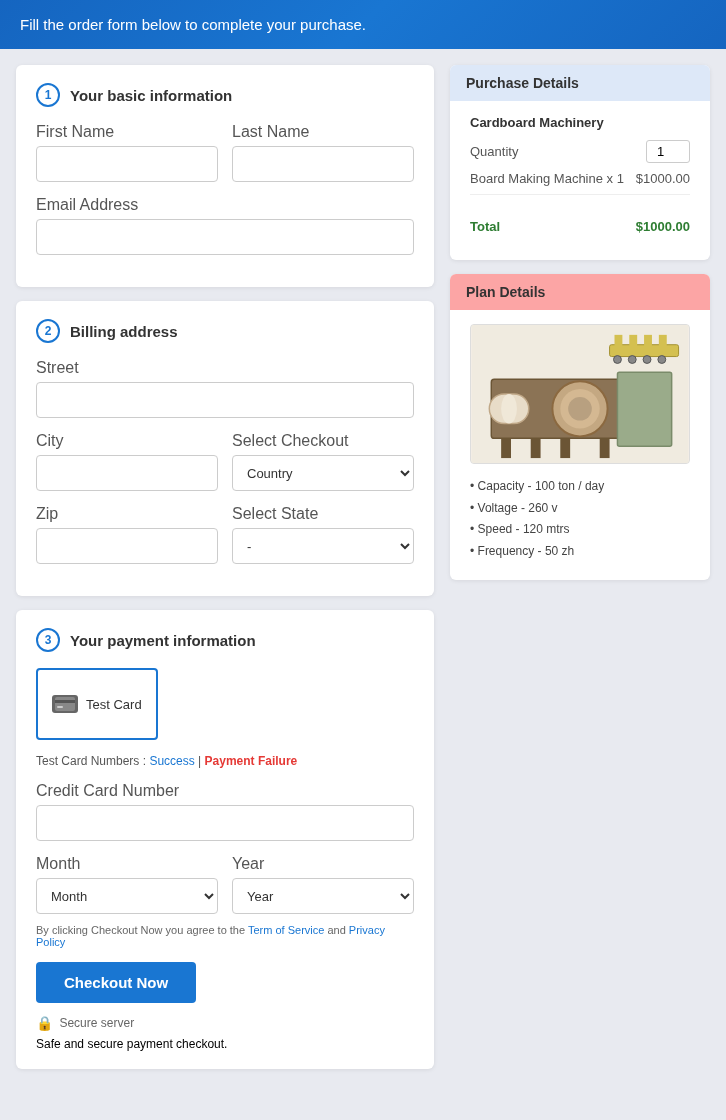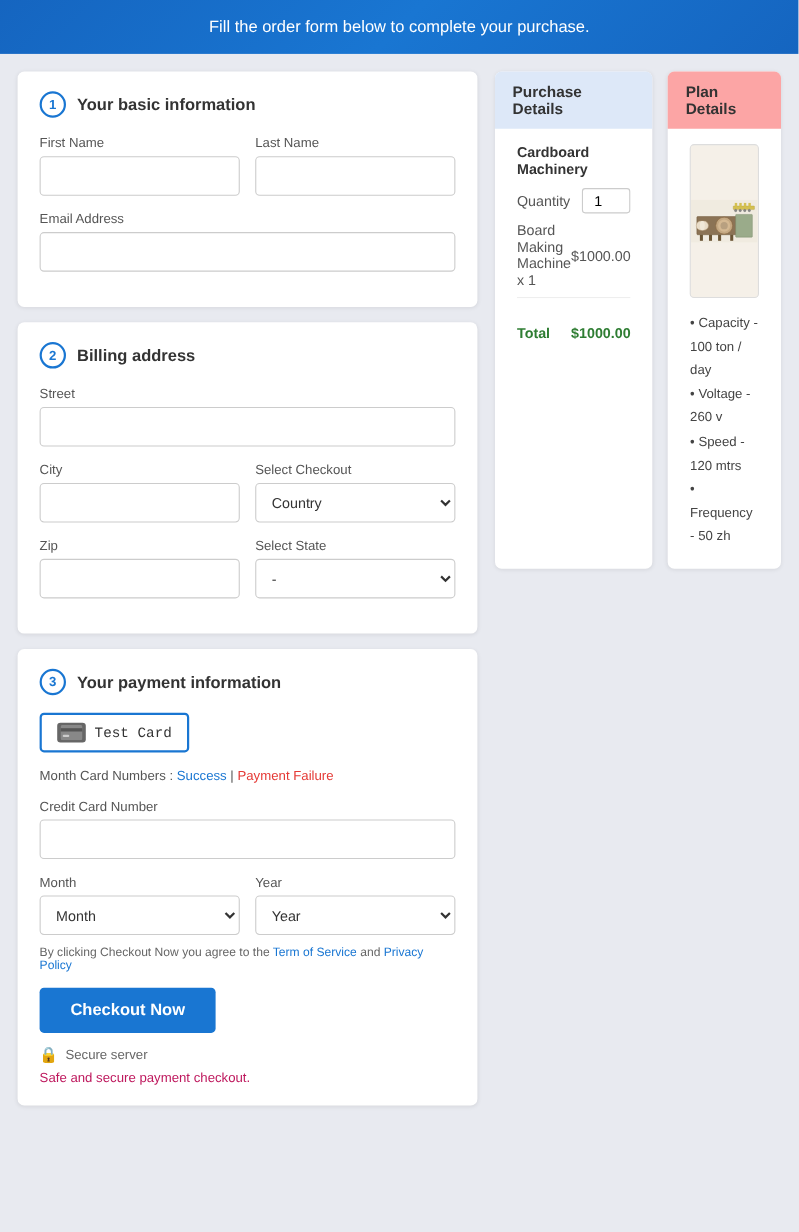--- a/index.html
+++ b/index.html
@@ -5,41 +5,40 @@
     * { box-sizing: border-box; margin: 0; padding: 0; }
     body {
       font-family: Arial, sans-serif;
       background: #e8eaf0;
       width: 726px;
       min-height: 1120px;
     }
     .top-banner {
       background: linear-gradient(135deg, #1565c0, #1976d2, #1565c0);
       color: white;
-      text-align: center;
       padding: 16px 20px;
       font-size: 15px;
       font-weight: 500;
     }
     .main-content {
       display: flex;
       gap: 16px;
       padding: 16px;
       align-items: flex-start;
     }
     .left-col {
       flex: 1;
       display: flex;
       flex-direction: column;
       gap: 14px;
     }
     .right-col {
       width: 260px;
       display: flex;
-      flex-direction: row;
+      flex-direction: column;
       gap: 14px;
     }
     .card {
       background: white;
       border-radius: 6px;
       padding: 18px 20px;
       box-shadow: 0 1px 4px rgba(0,0,0,0.08);
     }
     .section-title {
       display: flex;
@@ -68,21 +67,21 @@
       gap: 14px;
       margin-bottom: 14px;
     }
     .form-group {
       display: flex;
       flex-direction: column;
       flex: 1;
       gap: 5px;
     }
     .form-group label {
-      font-size: 12px;
+      font-size: 16px;
       color: #555;
     }
     .form-group input,
     .form-group select {
       border: 1px solid #ccc;
       border-radius: 4px;
       padding: 8px 10px;
       font-size: 13px;
       color: #333;
       background: white;
@@ -160,27 +159,26 @@
     }
     .plan-specs li::before {
       content: '• ';
     }
     .payment-method-btn {
       display: inline-flex;
       align-items: center;
       gap: 8px;
       border: 2px solid #1976d2;
       border-radius: 4px;
-      padding: 7px 14px;
+      padding: 25px 14px;
       font-size: 13px;
       color: #333;
       background: white;
       cursor: pointer;
       margin-bottom: 14px;
-      font-family: Liberation Mono, monospace;
     }
     .card-icon {
       width: 26px;
       height: 18px;
       background: #666;
       border-radius: 3px;
       display: flex;
       align-items: center;
       justify-content: center;
     }
@@ -192,20 +190,21 @@
       font-size: 12px;
       color: #555;
       margin-bottom: 14px;
     }
     .test-card-nums a {
       color: #1976d2;
       text-decoration: none;
     }
     .test-card-nums a.fail {
       color: #e53935;
+      font-weight: bold;
     }
     .cvv-row {
       display: flex;
       gap: 14px;
       align-items: flex-end;
     }
     .cvv-wrapper {
       display: flex;
       align-items: center;
       border: 1px solid #ccc;
@@ -252,21 +251,21 @@
     .secure-server {
       display: flex;
       align-items: center;
       gap: 6px;
       font-size: 12px;
       color: #666;
       margin-bottom: 6px;
     }
     .safe-text {
       font-size: 12px;
-      color: #be185d;
+      color: #000000;
     }
     .lock-icon {
       font-size: 14px;
       color: #888;
     }
   </style>
 </head>
 <body>
 
 <div>
@@ -355,21 +354,21 @@
           <svg class="card-icon-svg" viewBox="0 0 20 14" fill="none" xmlns="http://www.w3.org/2000/svg">
             <rect width="20" height="14" rx="2" fill="#888"></rect>
             <rect y="3" width="20" height="3" fill="#555"></rect>
             <rect x="2" y="9" width="6" height="2" rx="1" fill="#ccc"></rect>
           </svg>
         </span>
         <span>Test Card</span>
       </button>
 
       <div class="test-card-nums">
-        <span>Month Card Numbers : </span><a href="#">Success</a><span> | </span><a href="#" class="fail">Payment Failure</a>
+        <span>Test Card Numbers : </span><a href="#">Success</a><span> | </span><a href="#" class="fail">Payment Failure</a>
       </div>
 
       <div class="form-row">
         <div class="form-group">
           <label>Credit Card Number</label>
           <input type="text" style="">
         </div>
       </div>
 
       <div class="cvv-row">

